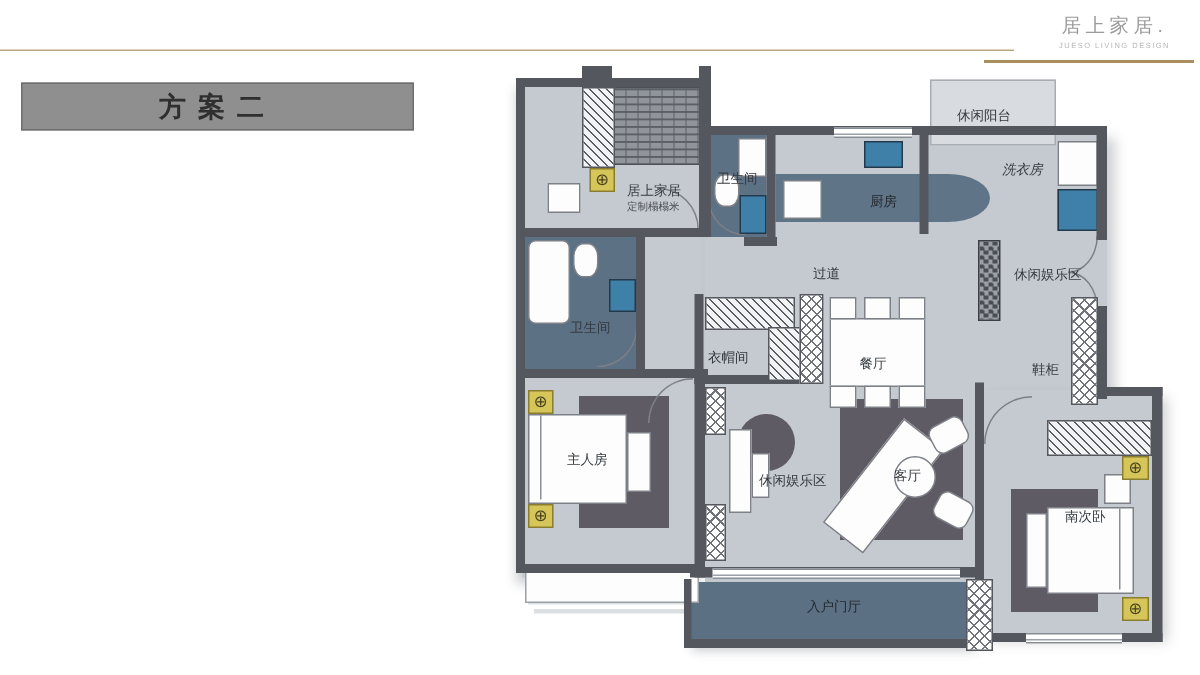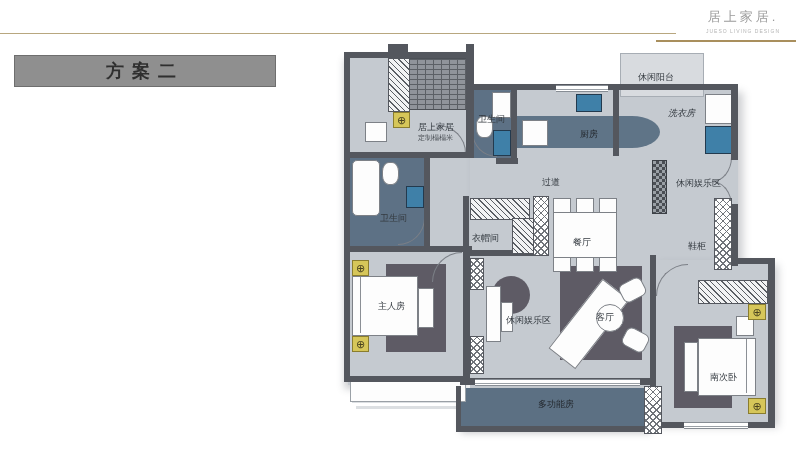--- a/index.html
+++ b/index.html
@@ -185,16 +185,16 @@
     <div class="lbl" style="left:638px;top:71px;">休闲阳台</div>
     <div class="lbl" style="left:542px;top:176px;">过道</div>
     <div class="lbl" style="left:676px;top:177px;">休闲娱乐区</div>
     <div class="lbl" style="left:380px;top:212px;">卫生间</div>
     <div class="lbl" style="left:472px;top:232px;">衣帽间</div>
     <div class="lbl" style="left:573px;top:236px;text-align:center;">餐厅</div>
     <div class="lbl" style="left:688px;top:240px;">鞋柜</div>
     <div class="lbl" style="left:378px;top:300px;">主人房</div>
     <div class="lbl" style="left:506px;top:314px;">休闲娱乐区</div>
     <div class="lbl" style="left:596px;top:311px;">客厅</div>
-    <div class="lbl" style="left:710px;top:371px;">南次卧</div>
-    <div class="lbl" style="left:538px;top:398px;color:#23282e;">多功能房</div>
+    <div class="lbl" style="left:710px;top:338px;">南次卧</div>
+    <div class="lbl" style="left:538px;top:398px;color:#23282e;">入户门厅</div>
   </div>
 </div>
 
 </body></html>

